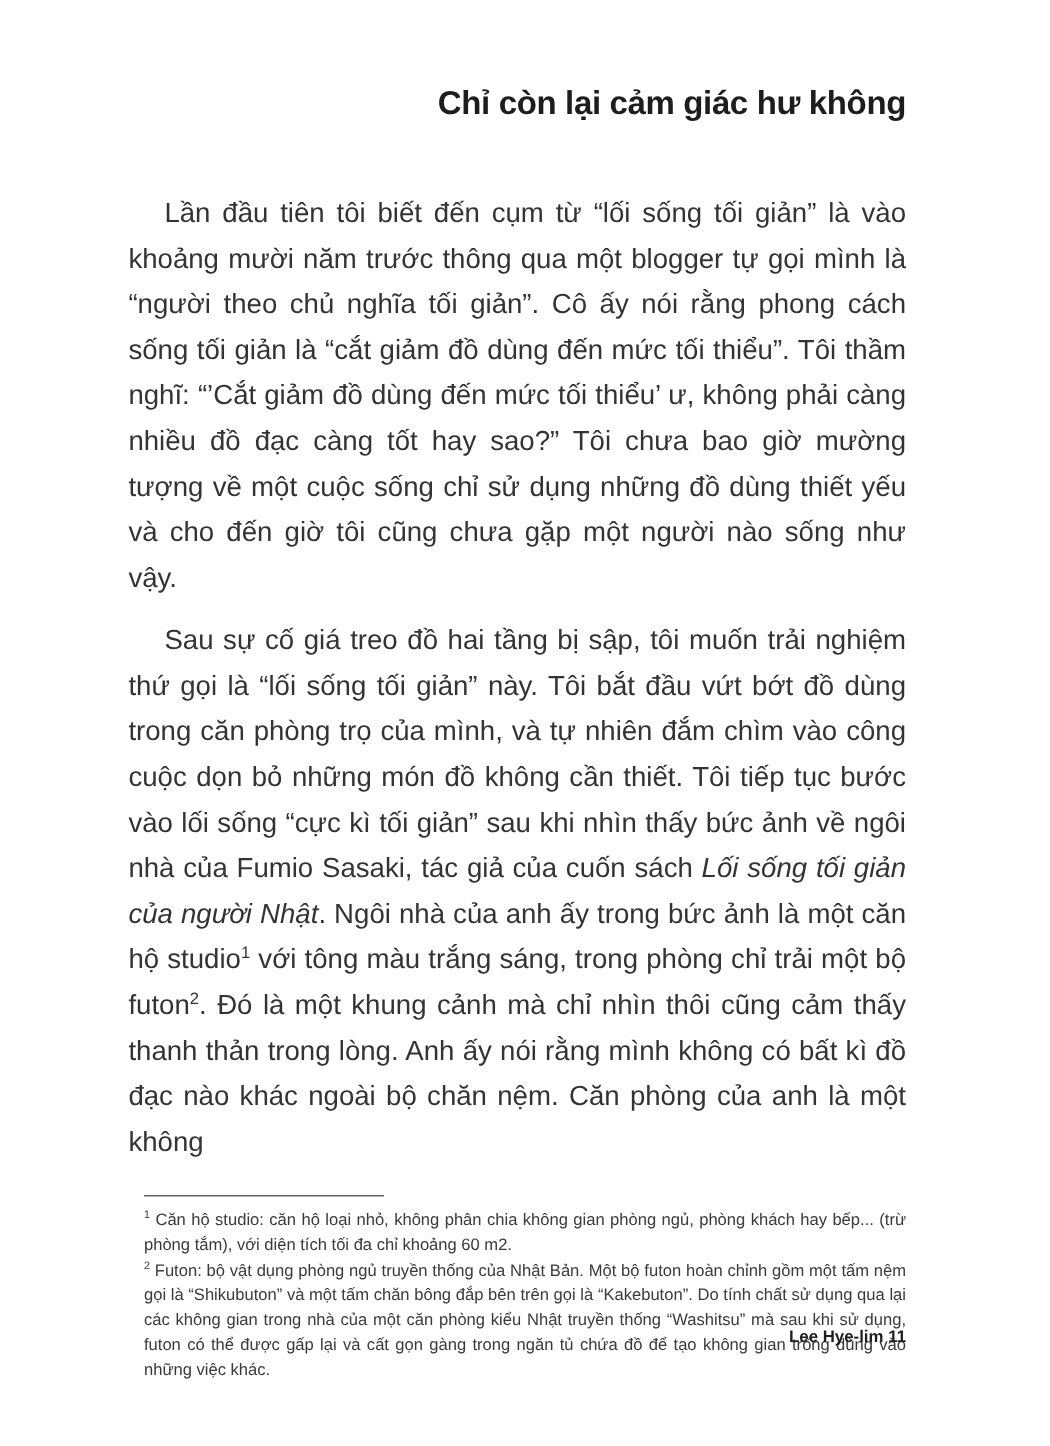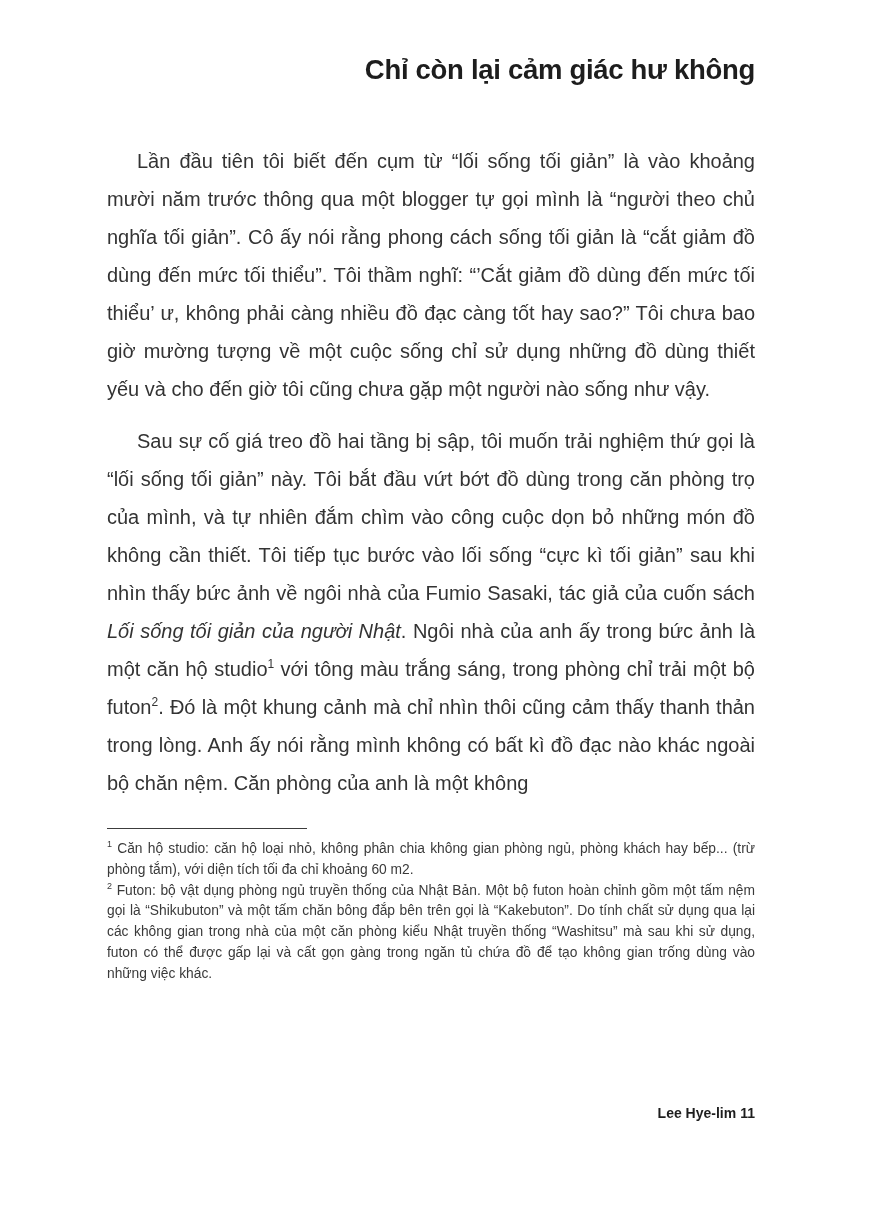--- a/index.html
+++ b/index.html
@@ -6,54 +6,55 @@
   * { margin: 0; padding: 0; box-sizing: border-box; }
   html, body { background: #e9e9e9; }
   body { font-family: "Liberation Sans", sans-serif; }
 
   .page {
     position: relative;
     width: 875px;
     height: 1205px;
     margin: 0 auto;
     background: #ffffff;
-    padding: 48px 120px 0 107px;
+    padding: 64px 120px 0 107px;
     overflow: hidden;
   }
 
   .chapter-title {
     text-align: right;
     font-weight: 700;
     font-size: 27.5px;
     line-height: 44px;
     color: #1d1d1d;
     letter-spacing: -0.3px;
     margin-bottom: 50px;
   }
   .chapter-title .title-line { display: block; }
 
   .body-para {
-    font-size: 20px;
+    font-size: 23px;
     line-height: 38px;
     color: #333333;
     text-align: justify;
     text-indent: 30px;
   }
   .body-para + .body-para { margin-top: 14px; }
 
   .italic { font-style: italic; }
 
   sup.fn-ref {
     font-size: 0.6em;
     vertical-align: super;
     line-height: 0;
   }
 
   .footnotes {
     margin-top: 26px;
+    margin-left: 13px;
   }
   .fn-rule {
     width: 200px;
     height: 0;
     border-top: 1.5px solid #3c3c3c;
     margin-bottom: 10px;
   }
   .footnote {
     font-size: 13.8px;
     line-height: 20.8px;

